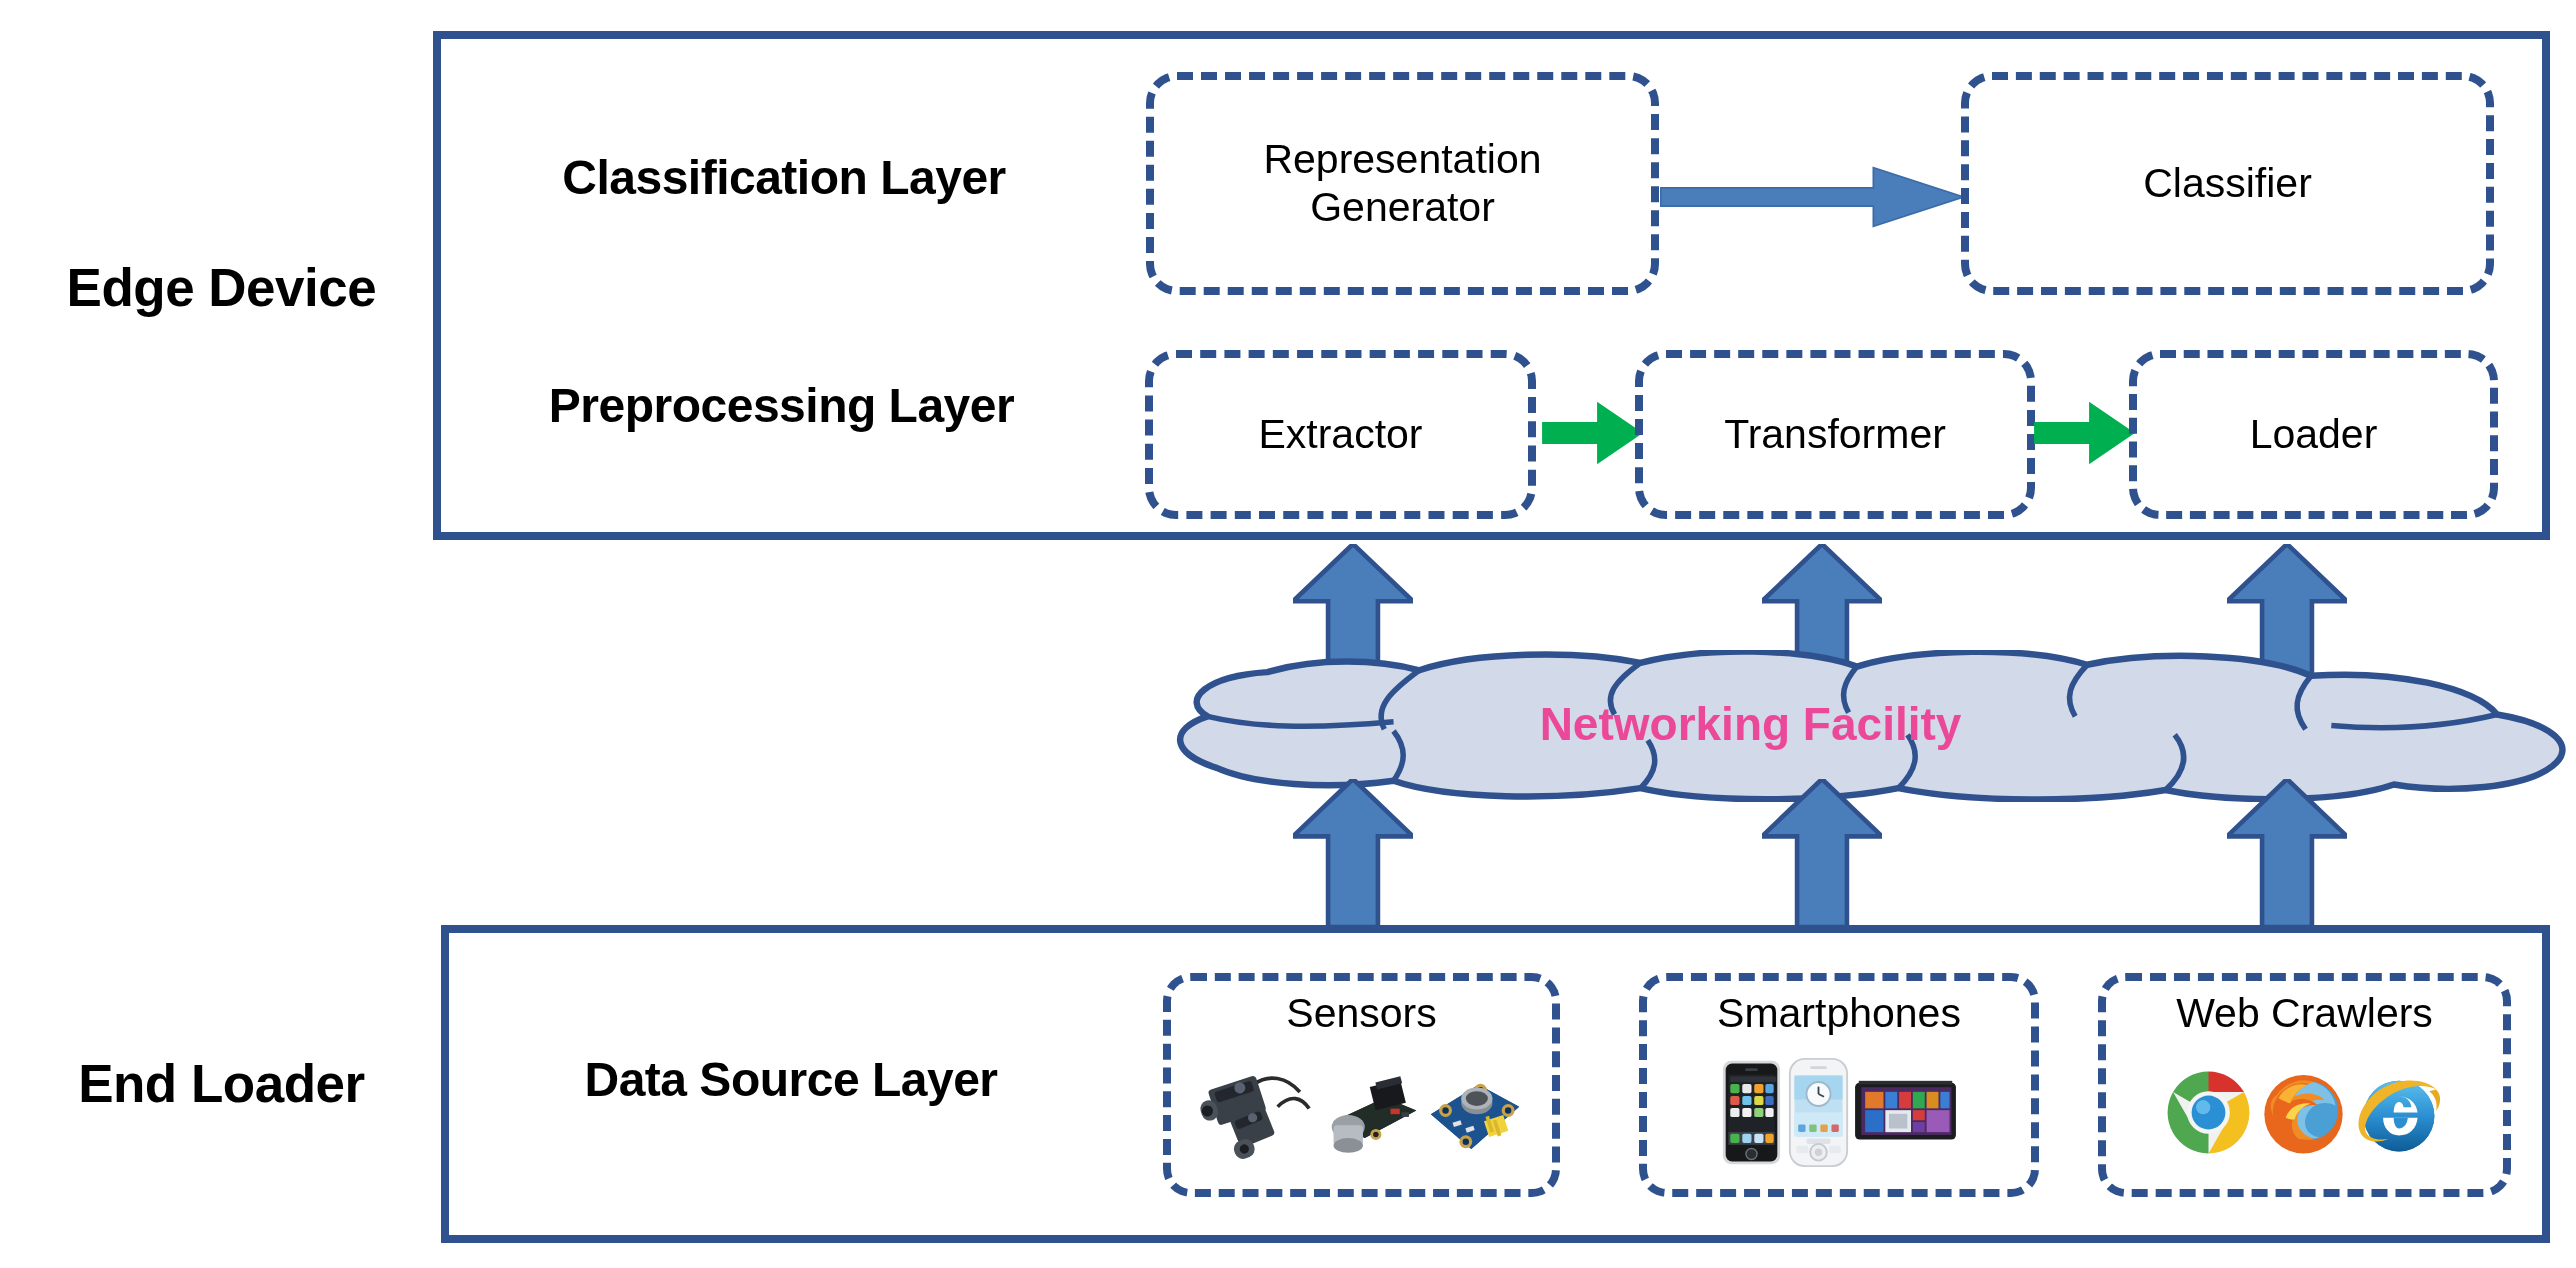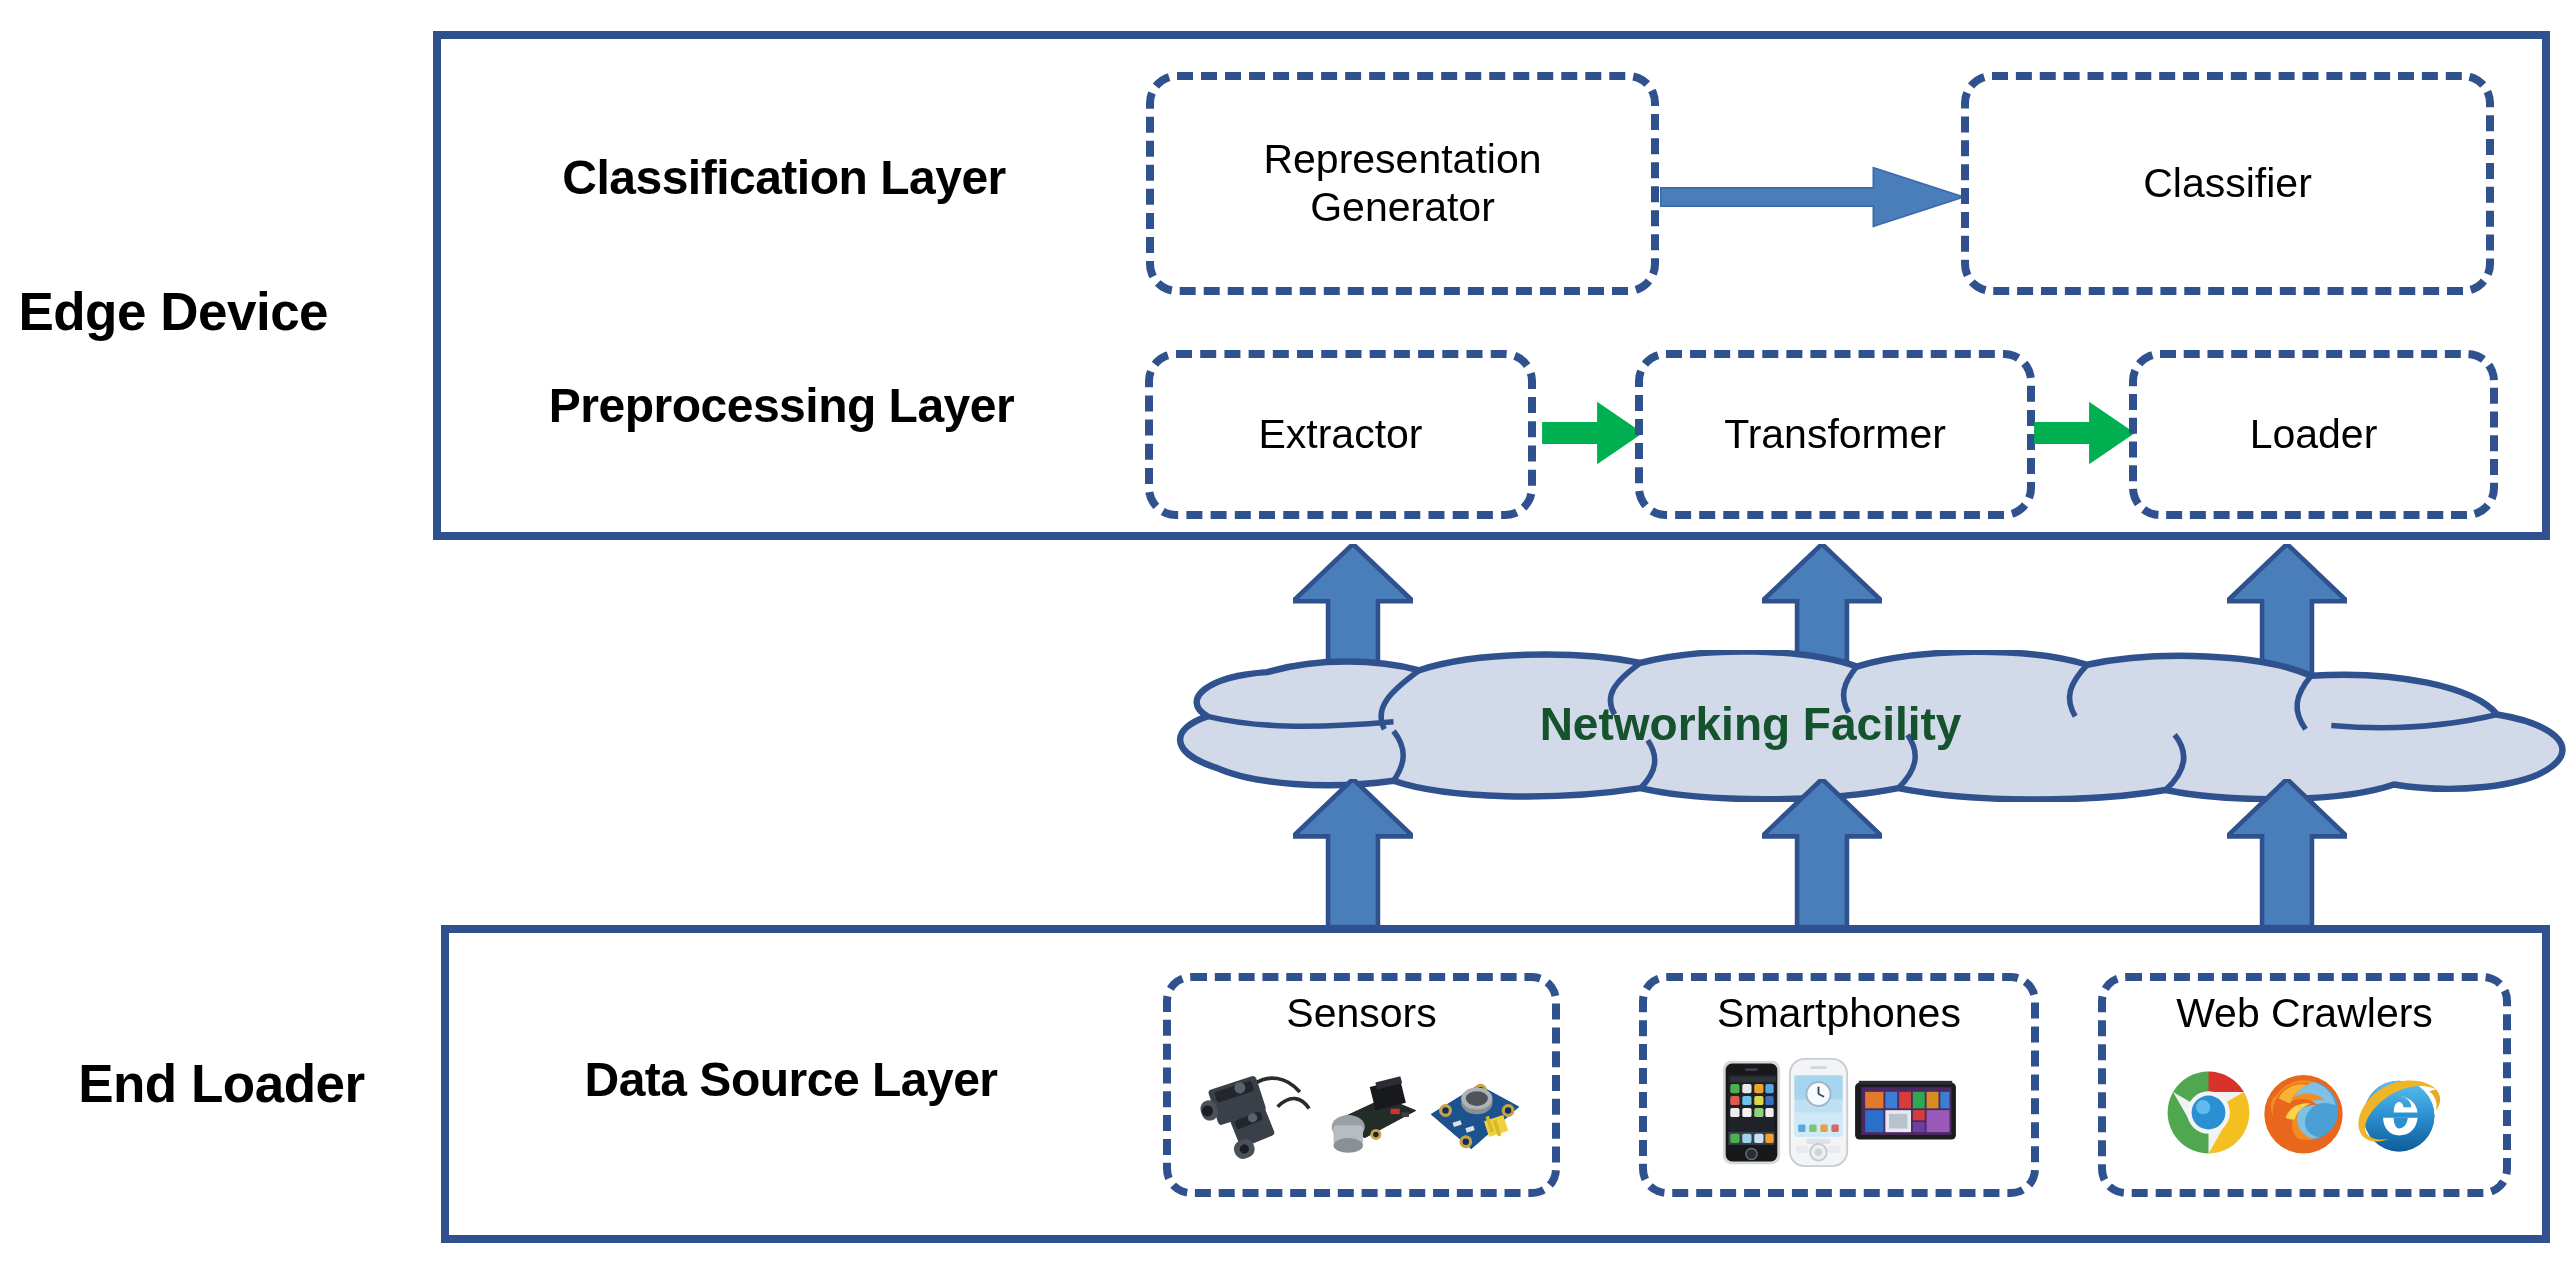--- a/index.html
+++ b/index.html
@@ -3,21 +3,21 @@
 <meta charset="utf-8">
 <style>
   html,body{margin:0;padding:0;background:#ffffff;}
   body{width:2576px;height:1268px;position:relative;overflow:hidden;
        font-family:"Liberation Sans", sans-serif;color:#000;}
   .stage{position:absolute;left:0;top:0;width:2576px;height:1268px;}
 
   
   .side-label{position:absolute;font-weight:bold;font-size:53px;letter-spacing:-0.5px;
               color:#000;white-space:nowrap;line-height:1;}
-  #edge-device-label{left:18.4px;top:261px;width:406px;text-align:left;margin-top:24px;}
+  #edge-device-label{left:18.4px;top:261px;width:406px;text-align:center;}
   #end-device-label{left:18.4px;top:1057px;width:406px;text-align:center;}
 
   
   .device-box{position:absolute;border:8.3px solid #2F528F;background:#fff;box-sizing:border-box;}
   #edge-box{left:433px;top:31px;width:2117px;height:509px;}
   #end-box{left:441px;top:925px;width:2109px;height:318px;}
 
   
   .layer-label{position:absolute;font-weight:bold;font-size:48px;color:#000;
                white-space:nowrap;line-height:1;letter-spacing:-0.5px;}
@@ -62,21 +62,21 @@
   #up-arrow-top-1{left:1293px;top:544px;height:146px;}
   #up-arrow-top-2{left:1762px;top:544px;height:146px;}
   #up-arrow-top-3{left:2227px;top:544px;height:146px;}
   #up-arrow-bottom-1{left:1293px;top:779px;height:148px;}
   #up-arrow-bottom-2{left:1762px;top:779px;height:148px;}
   #up-arrow-bottom-3{left:2227px;top:779px;height:148px;}
 
   
   #cloud-networking{position:absolute;left:1142px;top:650px;width:1439px;height:152px;}
   #cloud-label{position:absolute;left:1142px;top:701px;width:1217px;text-align:center;
-               font-weight:bold;font-size:46px;color:#14532d;white-space:nowrap;line-height:1;}
+               font-weight:bold;font-size:46px;color:#ec4899;white-space:nowrap;line-height:1;}
 
   
   .art{display:block;}
 </style>
 </head>
 <body>
 
 <div class="stage">
 
   <div class="side-label" id="edge-device-label">Edge Device</div>

